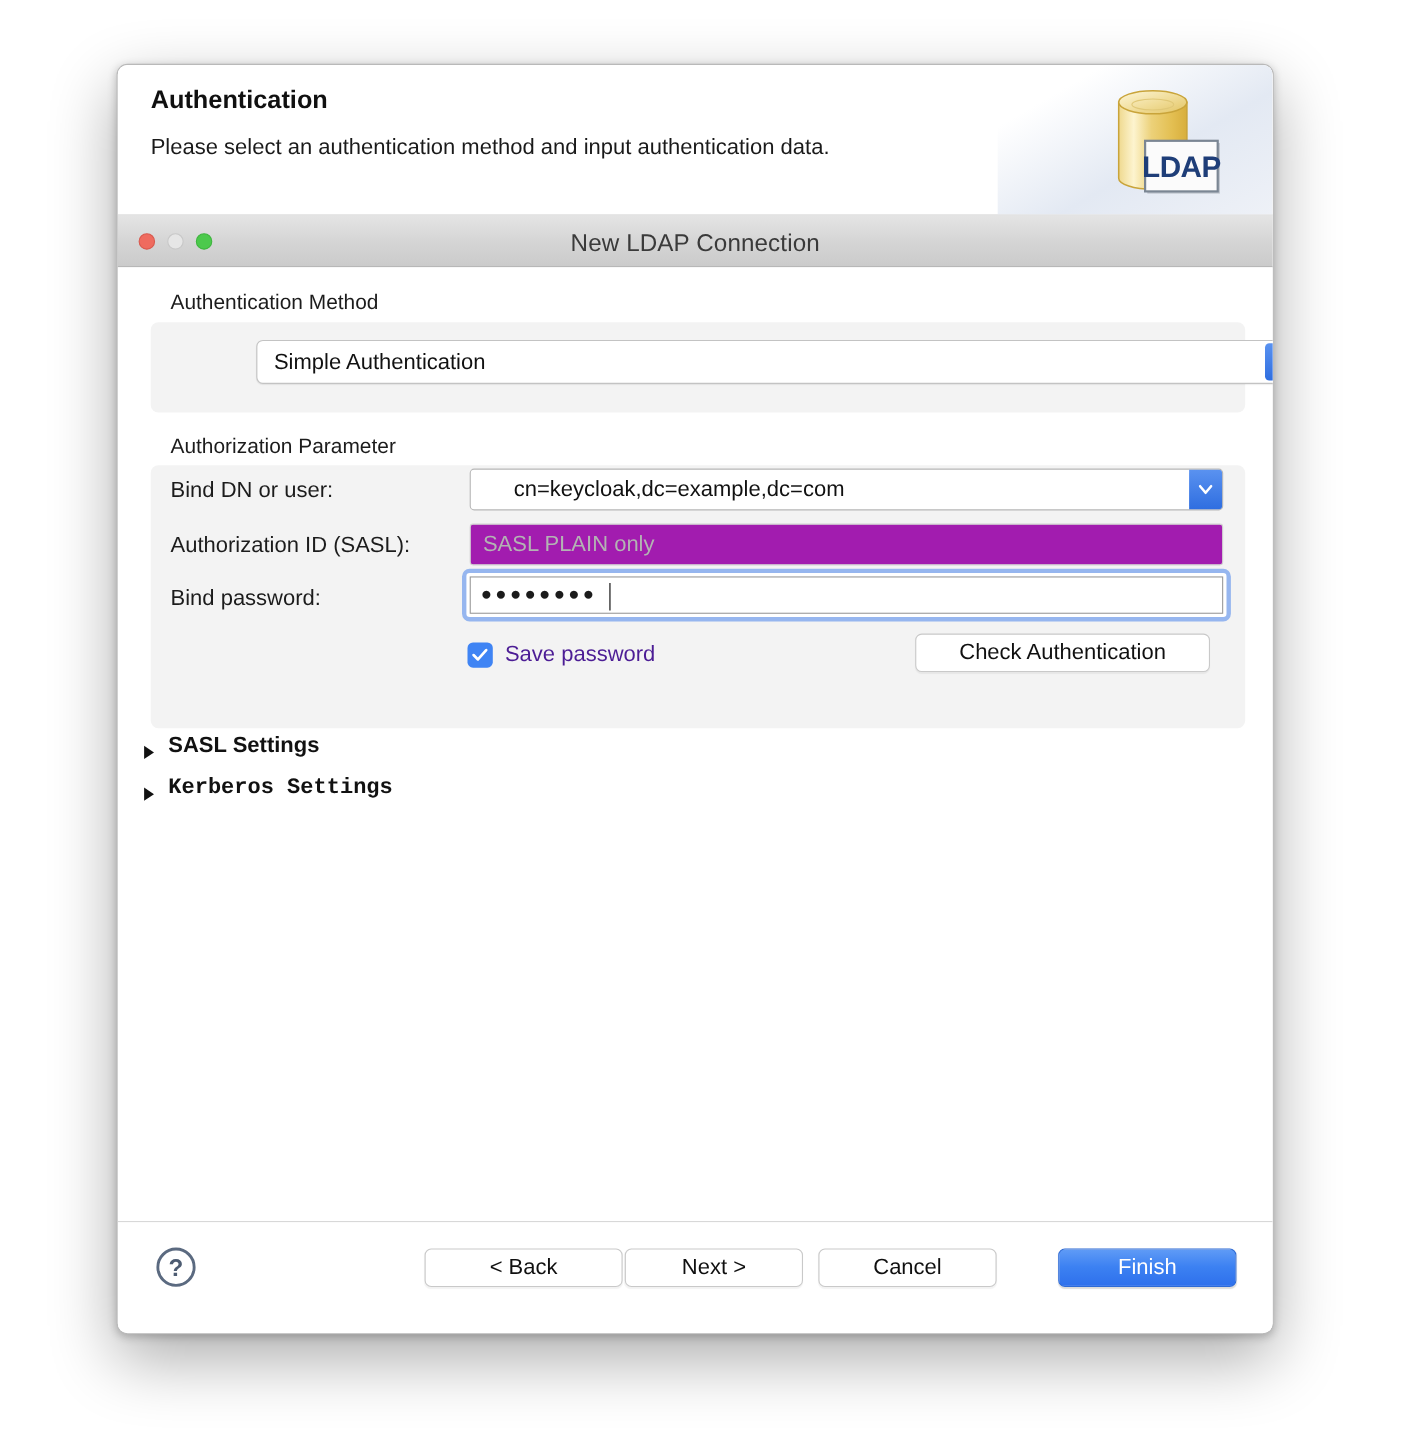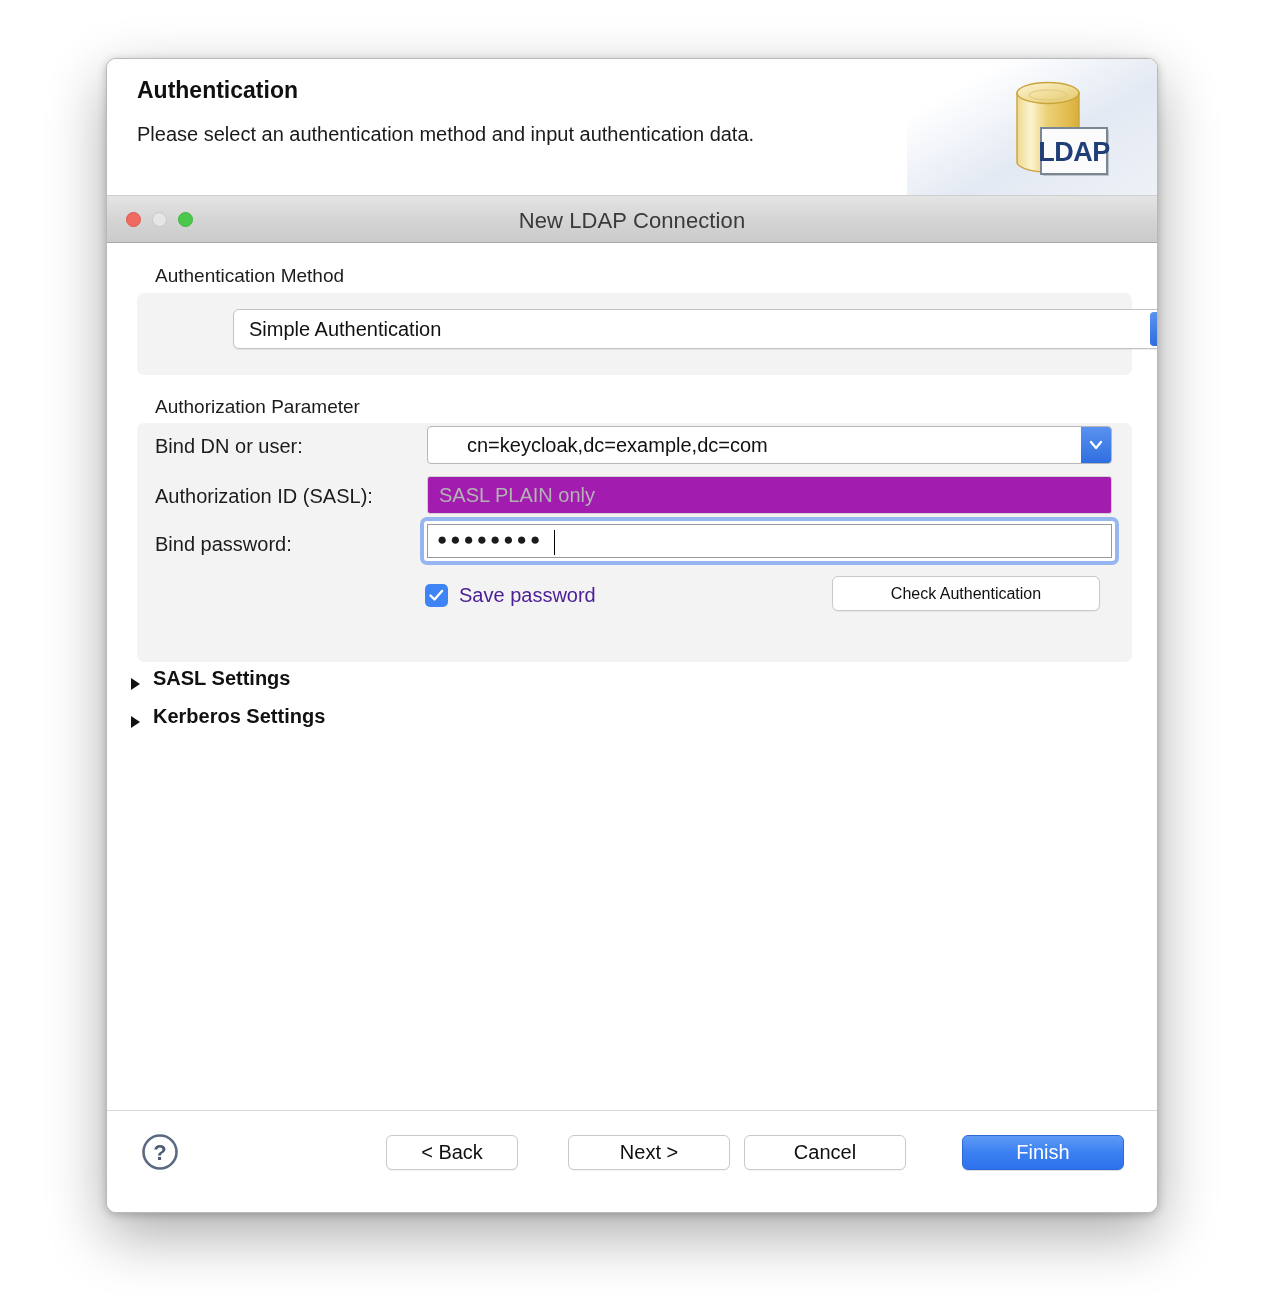--- a/index.html
+++ b/index.html
@@ -252,36 +252,36 @@
   
   #check-auth-btn {
     position: absolute;
     left: 725px; top: 333px;
     width: 268px; height: 35px;
     background: #ffffff;
     border: 1px solid #c9c9c9;
     border-radius: 6px;
     box-sizing: border-box;
     box-shadow: 0 1px 1px rgba(0,0,0,0.05);
-    font-size: 16px;
+    font-size: 20px;
     color: #101010;
     display: flex; align-items: center; justify-content: center;
     cursor: default;
   }
 
   
   .twisty-row {
     position: absolute;
     left: 24px;
     display: flex;
     align-items: flex-end;
     gap: 13px;
   }
   #sasl-row     { top: 424px; }
-  #kerberos-row { top: 462px; }
+  #kerberos-row { top: 462px; font-family: Liberation Mono, monospace; }
   .twisty {
     width: 0; height: 0;
     border-left: 9px solid #111;
     border-top: 6px solid transparent;
     border-bottom: 6px solid transparent;
   }
   .twisty-label {
     font-size: 20px;
     font-weight: bold;
     color: #111;
@@ -309,21 +309,21 @@
     display: flex; align-items: center; justify-content: center;
     font-size: 20px;
     cursor: default;
   }
   .btn-default {
     background: #ffffff;
     border: 1px solid #c9c9c9;
     color: #101010;
     box-shadow: 0 1px 1px rgba(0,0,0,0.05);
   }
-  #btn-back   { left: 279px; width: 132px; }
+  #btn-back   { left: 279px; width: 180px; }
   #btn-next   { left: 461px; width: 162px; }
   #btn-cancel { left: 637px; width: 162px; }
   #btn-finish {
     left: 855px; width: 162px;
     background: linear-gradient(to bottom, #5f9bf6 0%, #3c81f2 48%, #2e70ec 100%);
     border: 1px solid #2d6ad6;
     color: #ffffff;
     box-shadow: 0 1px 1px rgba(0,0,0,0.14);
   }
 </style>

